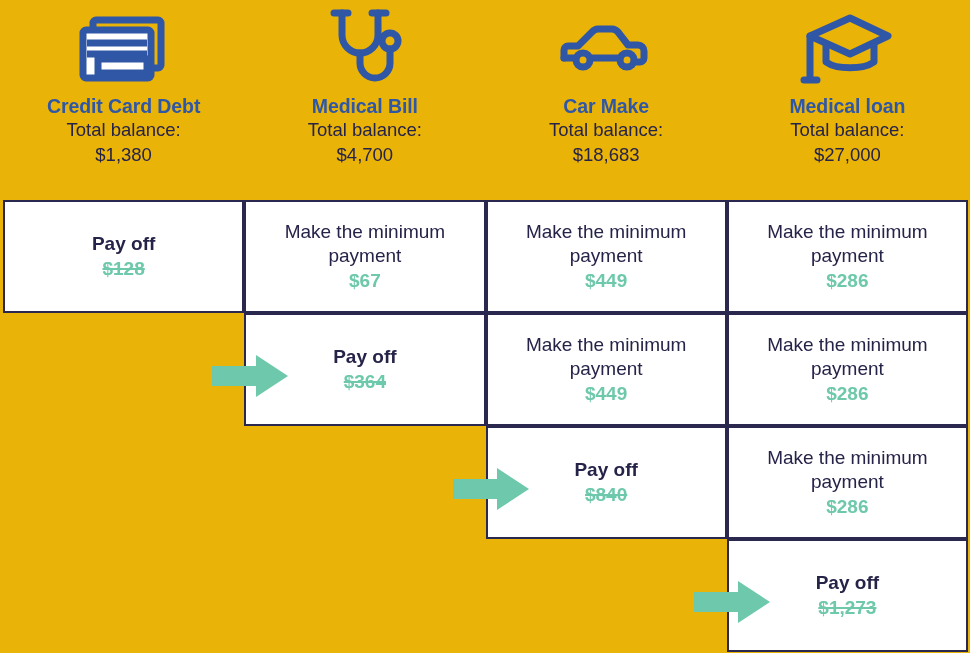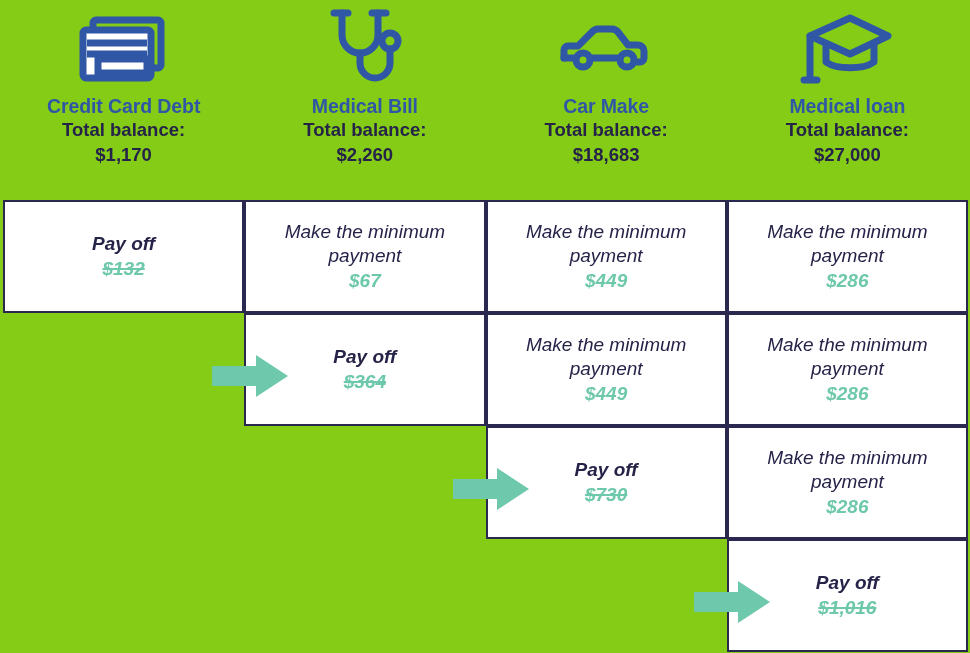--- a/index.html
+++ b/index.html
@@ -12,21 +12,21 @@
     height: 653px;
     font-family: "Liberation Sans", sans-serif;
     -webkit-font-smoothing: antialiased;
     overflow: hidden;
   }
 
   #stage {
     position: relative;
     width: 970px;
     height: 653px;
-    background: #84cc16;
+    background: #eab308;
   }
 
   
   .headers {
     position: absolute;
     left: 3px;
     top: 0;
     width: 965px;
     height: 200px;
     display: flex;
@@ -53,34 +53,33 @@
     font-size: 19.5px;
     font-weight: bold;
     line-height: 1.08;
     letter-spacing: -0.1px;
     text-align: center;
     margin-top: 2px;
   }
   .head-sub {
     color: #262349;
     font-size: 18.5px;
-    font-weight: bold;
+    font-weight: normal;
     line-height: 1.32;
     text-align: center;
     margin-top: 1px;
   }
 
   
   .grid {
     position: absolute;
     left: 3px;
     top: 200px;
     width: 965px;
     height: 450px;
-    font-style: italic;
   }
   .cell {
     position: absolute;
     box-sizing: border-box;
     border: 2.5px solid #2B2850;
     background: #ffffff;
     display: flex;
     flex-direction: column;
     align-items: center;
     justify-content: center;
@@ -129,38 +128,38 @@
             <rect x="17" y="7" width="68" height="48" rx="3"></rect>
             <rect x="7" y="17" width="68" height="48" rx="3" fill="#ffffff"></rect>
             <line x1="11" y1="30" x2="71" y2="30"></line>
             <line x1="11" y1="41" x2="71" y2="41"></line>
             <rect x="22" y="46" width="49" height="14"></rect>
           </g>
         </svg>
       </div>
       <div class="head-title">Credit Card Debt</div>
       <div class="head-sub">Total balance:</div>
-      <div class="head-sub">$1,170</div>
+      <div class="head-sub">$1,380</div>
     </div>
 
     <div class="head-col">
       <div class="head-icon">
         <svg width="90" height="90" viewBox="0 0 90 90">
           <g fill="none" stroke="#2F57A6" stroke-width="7" stroke-linecap="round">
             <path d="M22 8 v22 a18 18 0 0 0 36 0 V8"></path>
             <line x1="14" y1="8" x2="28" y2="8"></line>
             <line x1="52" y1="8" x2="66" y2="8"></line>
             <path d="M40 48 v10 a15 15 0 0 0 30 0 V44"></path>
             <circle cx="70" cy="36" r="8"></circle>
           </g>
         </svg>
       </div>
       <div class="head-title">Medical Bill</div>
       <div class="head-sub">Total balance:</div>
-      <div class="head-sub">$2,260</div>
+      <div class="head-sub">$4,700</div>
     </div>
 
     <div class="head-col">
       <div class="head-icon">
         <svg width="100" height="60" viewBox="0 0 100 60">
           <g fill="none" stroke="#2F57A6" stroke-width="7" stroke-linejoin="round" stroke-linecap="round">
             <path d="M8 38 v-8 a4 4 0 0 1 4-4 h10 l14-14 a8 8 0 0 1 6-3 h14 a8 8 0 0 1 6 3 l10 13 h10 a6 6 0 0 1 6 6 v7 a4 4 0 0 1 -4 4 h-6"></path>
             <path d="M8 38 h12"></path>
             <path d="M36 38 h28"></path>
             <circle cx="27" cy="40" r="7"></circle>
@@ -187,21 +186,21 @@
       <div class="head-title">Medical loan</div>
       <div class="head-sub">Total balance:</div>
       <div class="head-sub">$27,000</div>
     </div>
   </div>
 
   <div class="grid">
 
     <div class="cell" style="left:0px;   top:0px;   width:241.25px; height:113px;">
       <div class="cell-label bold">Pay off</div>
-      <div class="cell-amount struck">$132</div>
+      <div class="cell-amount struck">$128</div>
     </div>
     <div class="cell" style="left:241.25px; top:0px; width:241.25px; height:113px;">
       <div class="cell-label">Make the minimum
 payment</div>
       <div class="cell-amount">$67</div>
     </div>
     <div class="cell" style="left:482.5px;  top:0px; width:241.25px; height:113px;">
       <div class="cell-label">Make the minimum
 payment</div>
       <div class="cell-amount">$449</div>
@@ -222,31 +221,31 @@
       <div class="cell-amount">$449</div>
     </div>
     <div class="cell" style="left:723.75px; top:113px; width:241.25px; height:113px;">
       <div class="cell-label">Make the minimum
 payment</div>
       <div class="cell-amount">$286</div>
     </div>
 
     <div class="cell" style="left:482.5px;  top:226px; width:241.25px; height:113px;">
       <div class="cell-label bold">Pay off</div>
-      <div class="cell-amount struck">$730</div>
+      <div class="cell-amount struck">$840</div>
     </div>
     <div class="cell" style="left:723.75px; top:226px; width:241.25px; height:113px;">
       <div class="cell-label">Make the minimum
 payment</div>
       <div class="cell-amount">$286</div>
     </div>
 
     <div class="cell" style="left:723.75px; top:339px; width:241.25px; height:113px;">
       <div class="cell-label bold">Pay off</div>
-      <div class="cell-amount struck">$1,016</div>
+      <div class="cell-amount struck">$1,273</div>
     </div>
 
     <div class="arrow" style="left:209px; top:155px;">
       <svg width="76" height="42" viewBox="0 0 76 42">
         <path d="M0 11 H44 V0 L76 21 L44 42 V31 H0 Z" fill="#6EC8AB"></path>
       </svg>
     </div>
     <div class="arrow" style="left:450px; top:268px;">
       <svg width="76" height="42" viewBox="0 0 76 42">
         <path d="M0 11 H44 V0 L76 21 L44 42 V31 H0 Z" fill="#6EC8AB"></path>

